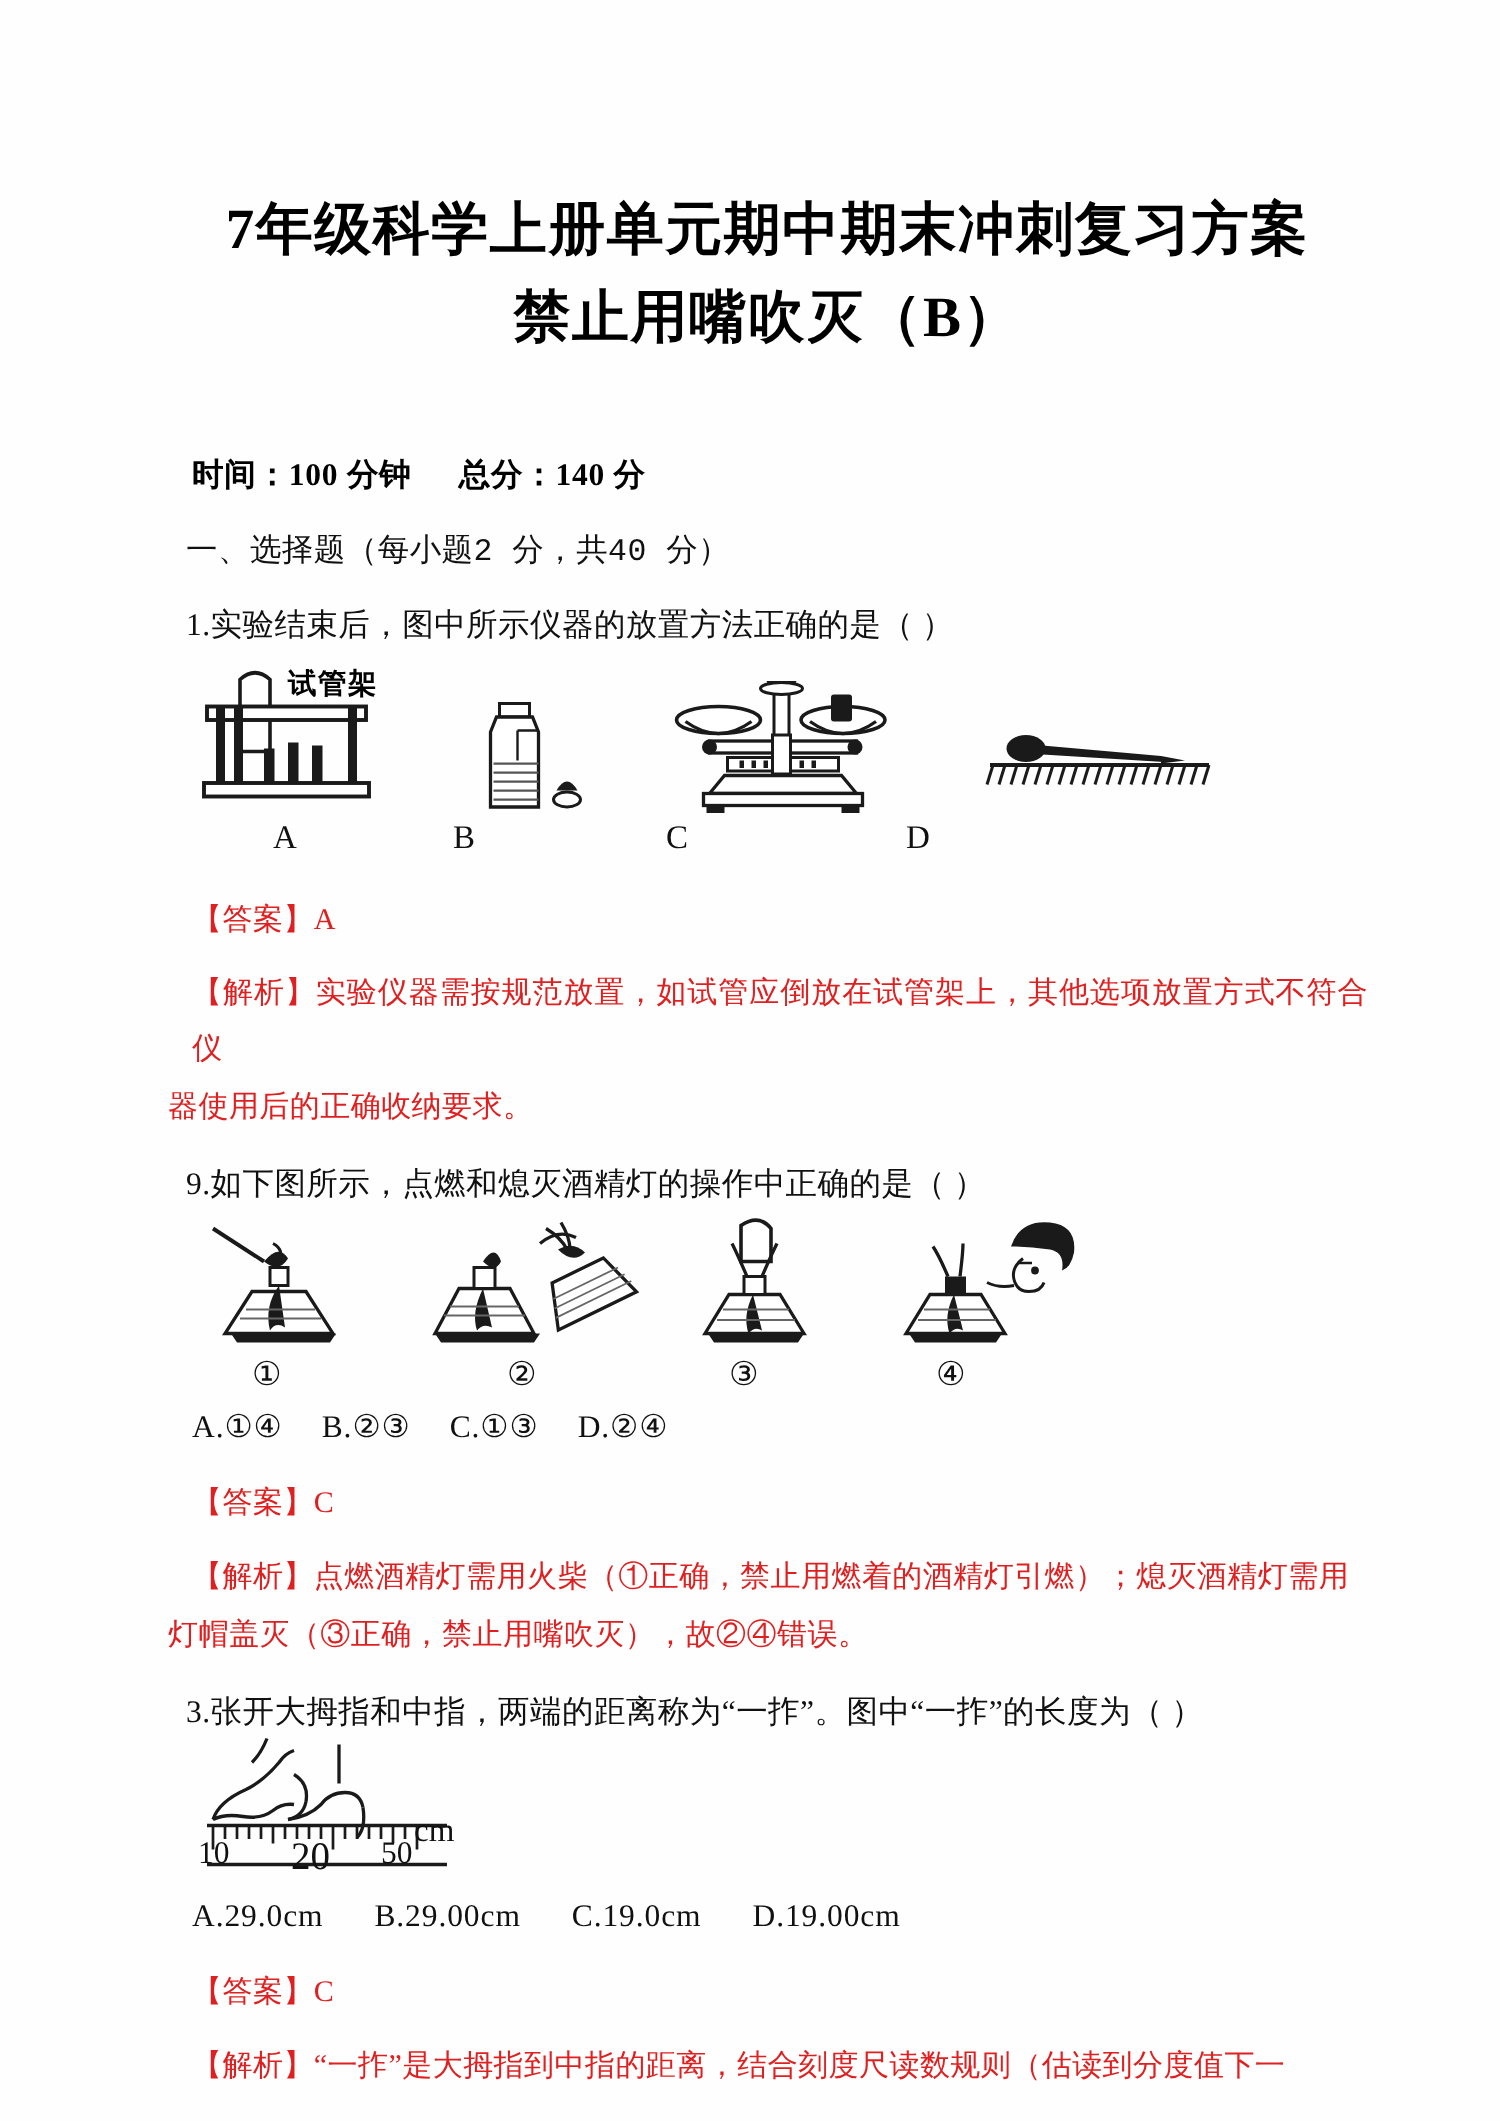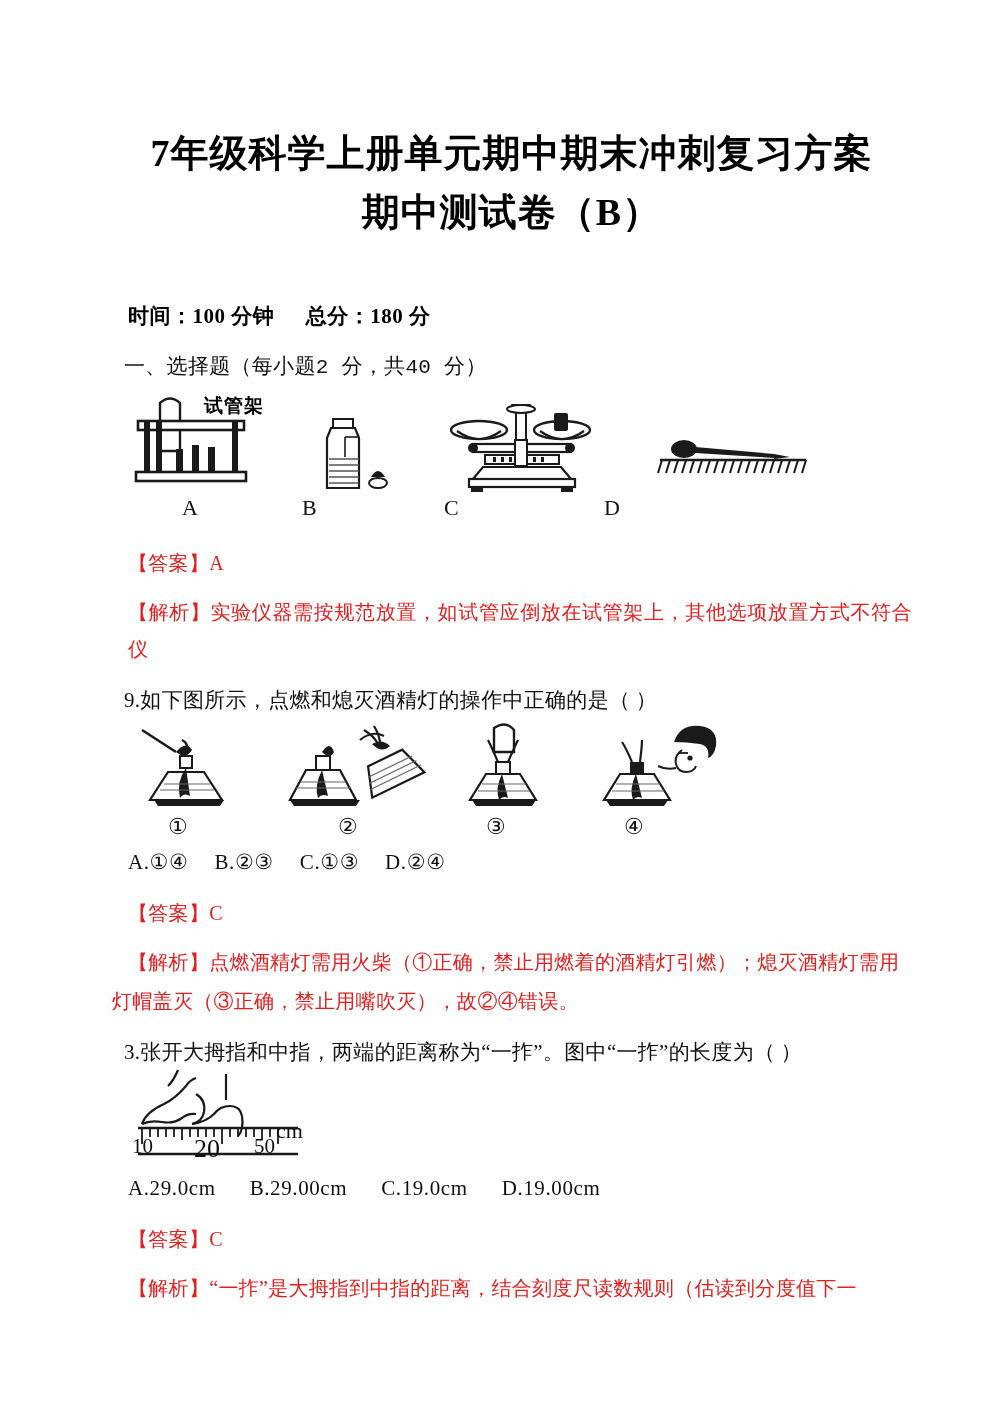--- a/index.html
+++ b/index.html
@@ -102,21 +102,21 @@
     margin-left: 124px;
     width: 760px;
   }
   .fig-caption-row span {
     position: absolute;
     font-size: 22px;
     color: #111;
   }
   .rack-label {
     position: absolute;
-    left: 72px;
+    left: 60px;
     top: -2px;
     font-size: 19px;
     font-weight: bold;
     color: #000;
     letter-spacing: 1px;
   }
 
   
   .footer {
     position: absolute;
@@ -132,31 +132,32 @@
 
   svg { display: block; }
 </style>
 </head>
 <body>
 
 <div class="page">
 
   <div class="title-block">
     <div class="doc-title-1">7年级科学上册单元期中期末冲刺复习方案</div>
-    <div class="doc-title-2">期中测试卷（B）</div>
+    <div class="doc-title-2">禁止用嘴吹灭（B）</div>
   </div>
 
   <div class="meta-line">
     <span>时间：100 分钟</span>
     <span class="gap"></span>
-    <span>总分：180 分</span>
+    <span>总分：140 分</span>
   </div>
 
   <div class="section-head">一、选择题（每小题2 分，共40 分）</div>
 
+  <div class="question">1.实验结束后，图中所示仪器的放置方法正确的是（      ）</div>
 
   <div class="figrow">
 
     <div class="fig" style="left:8px;">
       <div style="position:relative;width:170px;height:100px;">
         <span class="rack-label">试管架</span>
         <svg width="120" height="98" viewBox="0 0 120 98">
 
           <path d="M28 8 q10 -9 20 0 v48 h-20 z" fill="#fff" stroke="#1a1a1a" stroke-width="2.4"></path>
 
@@ -266,20 +267,21 @@
     <span style="left:58px;">A</span>
     <span style="left:178px;">B</span>
     <span style="left:320px;">C</span>
     <span style="left:480px;">D</span>
   </div>
 
   <div class="ans">
     <span>【答案】</span><span>A</span>
   </div>
   <div class="ana indent">【解析】实验仪器需按规范放置，如试管应倒放在试管架上，其他选项放置方式不符合仪</div>
+  <div class="ana" style="margin-top:2px;">器使用后的正确收纳要求。</div>
 
   <div class="question" style="margin-top:18px;">9.如下图所示，点燃和熄灭酒精灯的操作中正确的是（      ）</div>
 
   <div class="figrow" style="height:100px;">
 
     <div class="fig" style="left:14px;">
       <svg width="105" height="92" viewBox="0 0 105 92">
         <line x1="4" y1="8" x2="38" y2="30" stroke="#1a1a1a" stroke-width="2.6"></line>
         <path d="M38 30 q10 -12 16 -2 q-6 10 -16 2 z" fill="#1a1a1a"></path>
         <path d="M44 18 q8 4 4 14" fill="none" stroke="#1a1a1a" stroke-width="2"></path>

